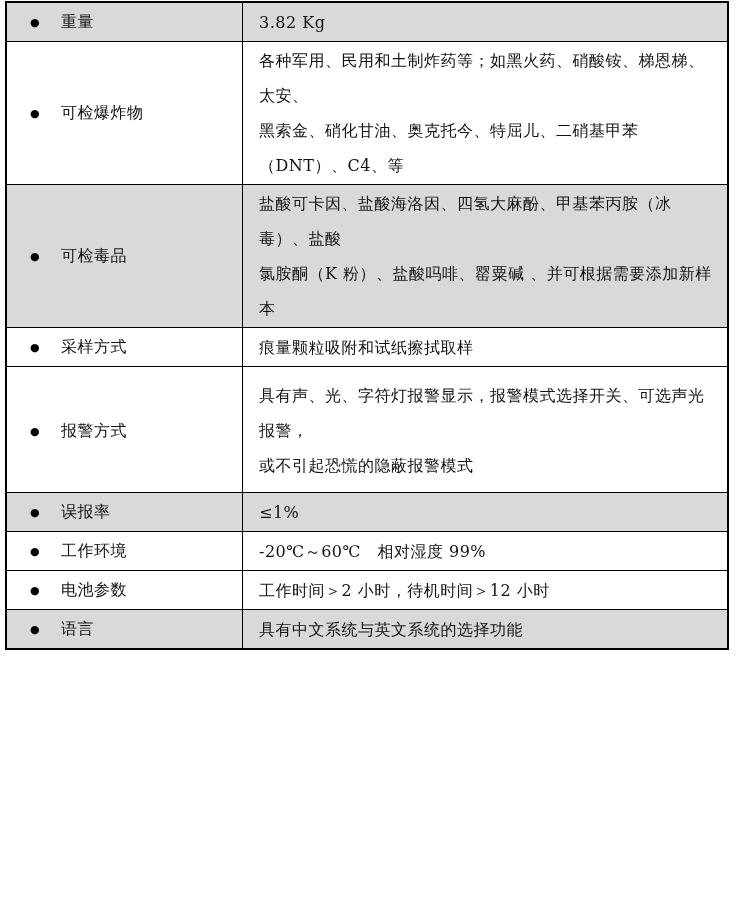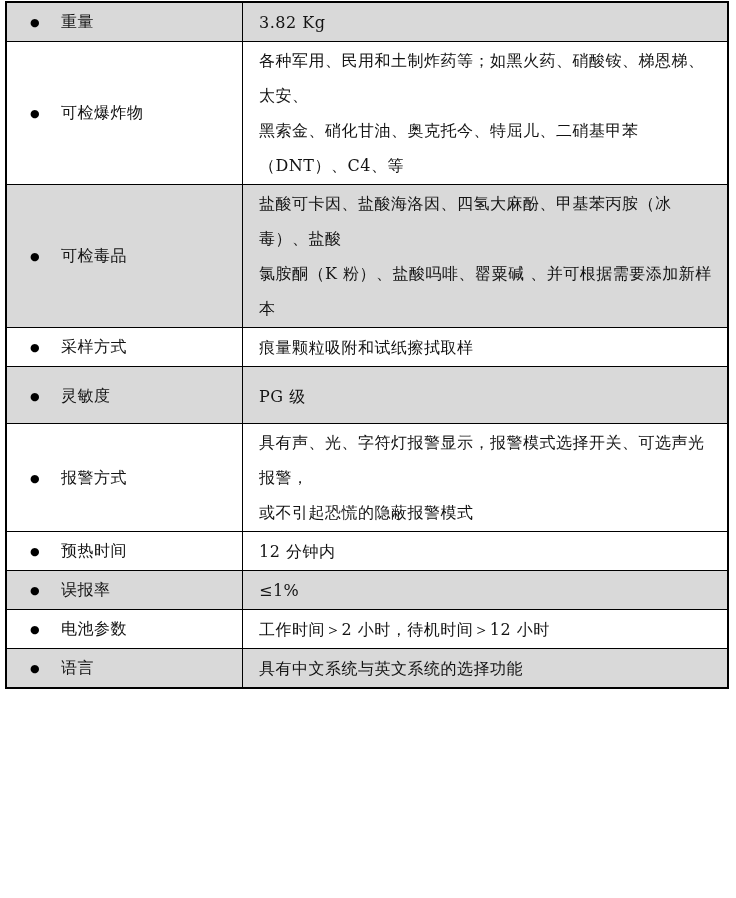--- a/index.html
+++ b/index.html
@@ -73,36 +73,32 @@
   </tr>
         <tr class="shaded">
     <td class="label-cell"><span class="bullet">●</span><span class="label">可检毒品</span></td>
     <td class="value-cell"><span class="value">盐酸可卡因、盐酸海洛因、四氢大麻酚、甲基苯丙胺（冰毒）、盐酸
 氯胺酮（K 粉）、盐酸吗啡、罂粟碱 、并可根据需要添加新样本</span></td>
   </tr>
         <tr>
     <td class="label-cell"><span class="bullet">●</span><span class="label">采样方式</span></td>
     <td class="value-cell"><span class="value">痕量颗粒吸附和试纸擦拭取样</span></td>
   </tr>
-        <tr class="shaded">
-    <td class="label-cell"><span class="bullet">●</span><span class="label">灵敏度</span></td>
-    <td class="value-cell"><span class="value">PG 级</span></td>
-  </tr>
         <tr>
     <td class="label-cell"><span class="bullet">●</span><span class="label">报警方式</span></td>
     <td class="value-cell"><span class="value">具有声、光、字符灯报警显示，报警模式选择开关、可选声光报警，
 或不引起恐慌的隐蔽报警模式</span></td>
   </tr>
-        <tr>
-    <td class="label-cell"><span class="bullet">●</span><span class="label">预热时间</span></td>
-    <td class="value-cell"><span class="value">12 分钟内</span></td>
-  </tr>
         <tr class="shaded">
     <td class="label-cell"><span class="bullet">●</span><span class="label">误报率</span></td>
     <td class="value-cell"><span class="value">≤1%</span></td>
+  </tr>
+        <tr>
+    <td class="label-cell"><span class="bullet">●</span><span class="label">工作环境</span></td>
+    <td class="value-cell"><span class="value">-20℃～60℃　相对湿度 99%</span></td>
   </tr>
         <tr>
     <td class="label-cell"><span class="bullet">●</span><span class="label">电池参数</span></td>
     <td class="value-cell"><span class="value">工作时间＞2 小时，待机时间＞12 小时</span></td>
   </tr>
         <tr class="shaded">
     <td class="label-cell"><span class="bullet">●</span><span class="label">语言</span></td>
     <td class="value-cell"><span class="value">具有中文系统与英文系统的选择功能</span></td>
   </tr>
       </tbody>

